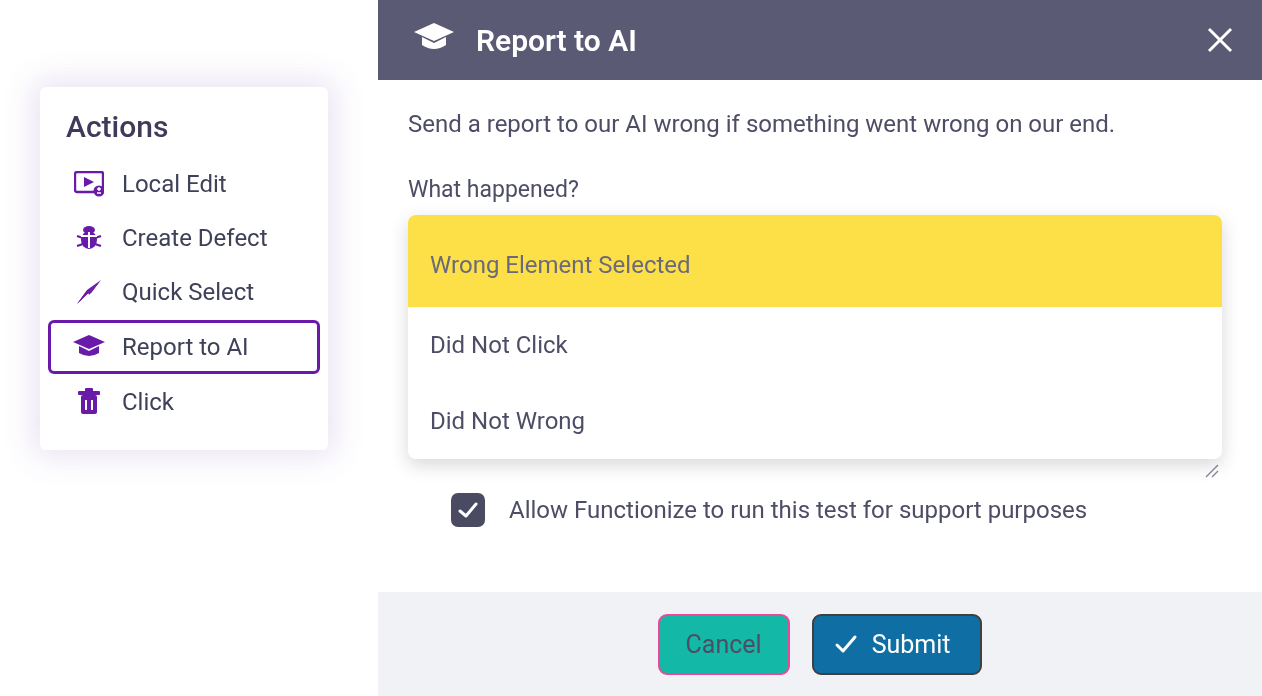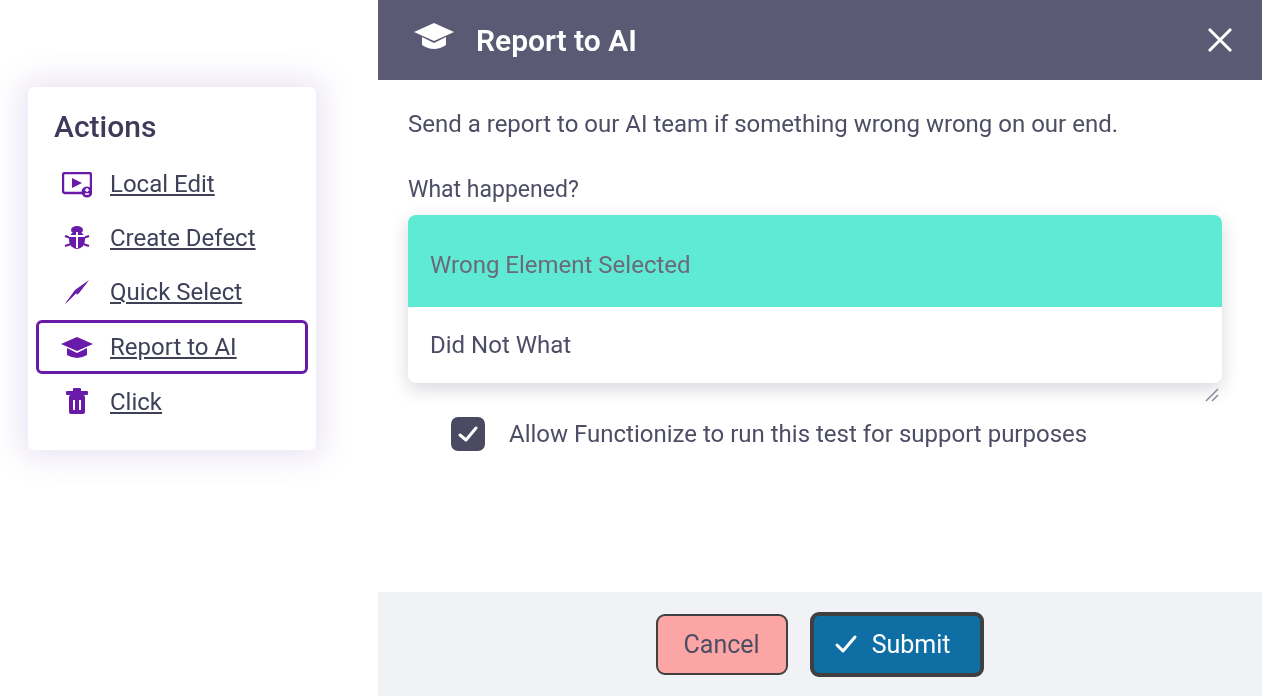--- a/index.html
+++ b/index.html
@@ -12,43 +12,42 @@
       background: #ffffff;
       width: 1262px;
       height: 696px;
       position: relative;
       overflow: hidden;
     }
 
     
     .actions-panel {
       position: absolute;
-      left: 28px;
+      left: 40px;
       top: 87px;
       width: 288px;
       background: #ffffff;
       border-radius: 6px;
       box-shadow: 0 0 30px 8px rgba(120, 80, 180, 0.15);
       padding: 18px 0 20px 0;
     }
     .actions-title {
       font-size: 30px;
       font-weight: 500;
       color: #3f3a5a;
       padding: 4px 26px 12px 26px;
     }
     .actions-item {
       display: flex;
-      align-items: flex-end;
+      align-items: center;
       padding: 12px 22px;
       margin: 2px 8px;
       border-radius: 6px;
       cursor: pointer;
       color: #3f3f55;
-      text-decoration: underline;
     }
     .actions-item.selected {
       border: 3px solid #6a1aa8;
       padding: 10px 19px;
     }
     .actions-item .icon-slot {
       width: 38px;
       display: flex;
       justify-content: center;
       align-items: center;
@@ -120,21 +119,21 @@
       box-shadow: 0 6px 18px rgba(40, 40, 60, 0.18);
       overflow: hidden;
     }
     .dropdown-option {
       padding: 24px 22px;
       font-size: 24px;
       color: #4d4e66;
       cursor: pointer;
     }
     .dropdown-option.placeholder {
-      background: #5eead4;
+      background: #fde047;
       color: #6a6a7a;
       padding-top: 36px;
       padding-bottom: 28px;
     }
 
     .resize-handle {
       text-align: right;
       margin-top: 4px;
       padding-right: 2px;
       color: #8a8aa0;
@@ -180,27 +179,27 @@
     }
     .btn {
       font-size: 25px;
       padding: 14px 26px;
       border-radius: 9px;
       cursor: pointer;
       display: flex;
       align-items: center;
     }
     .btn-cancel {
-      background: #fca5a5;
-      border: 2px solid #404040;
+      background: #14b8a6;
+      border: 2px solid #ec4899;
       color: #4d4e66;
     }
     .btn-submit {
       background: #0f6fa5;
-      border: 4px solid #404040;
+      border: 2px solid #404040;
       color: #ffffff;
       padding-left: 20px;
       padding-right: 30px;
     }
     .btn-submit .check-mark {
       margin-right: 14px;
       display: flex;
     }
   </style>
 </head>
@@ -289,26 +288,27 @@
     </div>
     <span class="modal-close">
       <svg width="28" height="28" viewBox="0 0 28 28">
         <line x1="3" y1="3" x2="25" y2="25" stroke="#ffffff" stroke-width="3"></line>
         <line x1="25" y1="3" x2="3" y2="25" stroke="#ffffff" stroke-width="3"></line>
       </svg>
     </span>
   </div>
 
   <div class="modal-body">
-    <div class="modal-desc">Send a report to our AI team if something wrong wrong on our end.</div>
+    <div class="modal-desc">Send a report to our AI wrong if something went wrong on our end.</div>
     <div class="modal-question">What happened?</div>
 
     <div class="dropdown-box">
       <div class="dropdown-option placeholder">Wrong Element Selected</div>
-      <div class="dropdown-option">Did Not What</div>
+      <div class="dropdown-option">Did Not Click</div>
+      <div class="dropdown-option">Did Not Wrong</div>
     </div>
 
     <div class="resize-handle">
       <svg width="16" height="16" viewBox="0 0 16 16">
         <line x1="2" y1="14" x2="14" y2="2" stroke="#8a8aa0" stroke-width="1.5"></line>
         <line x1="8" y1="14" x2="14" y2="8" stroke="#8a8aa0" stroke-width="1.5"></line>
       </svg>
     </div>
 
     <div class="checkbox-row">

